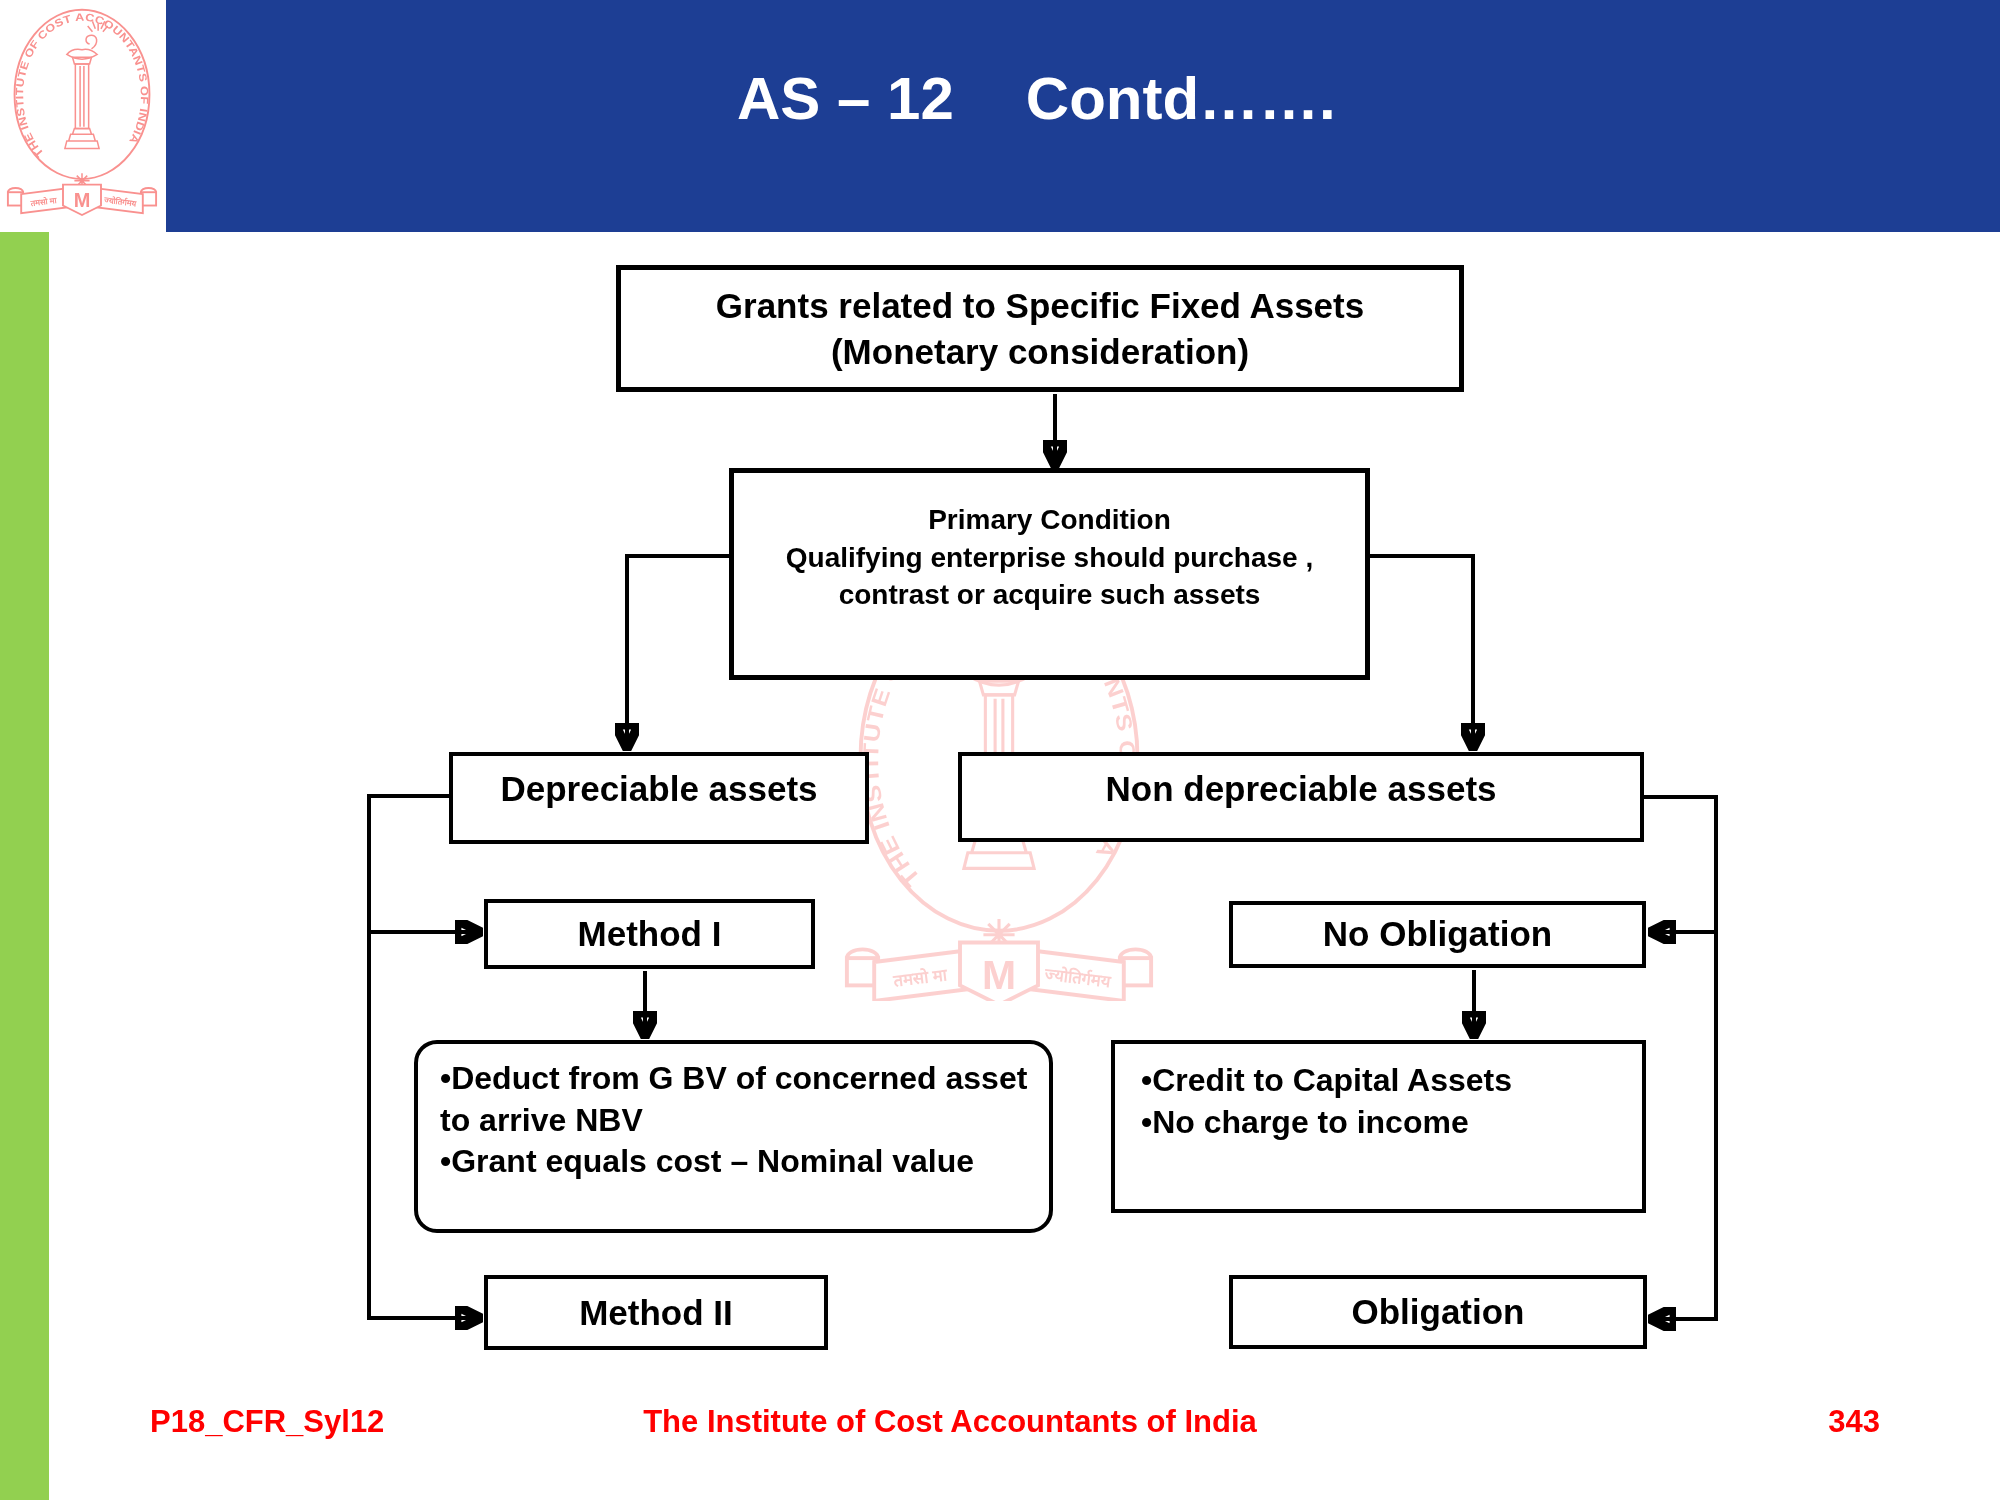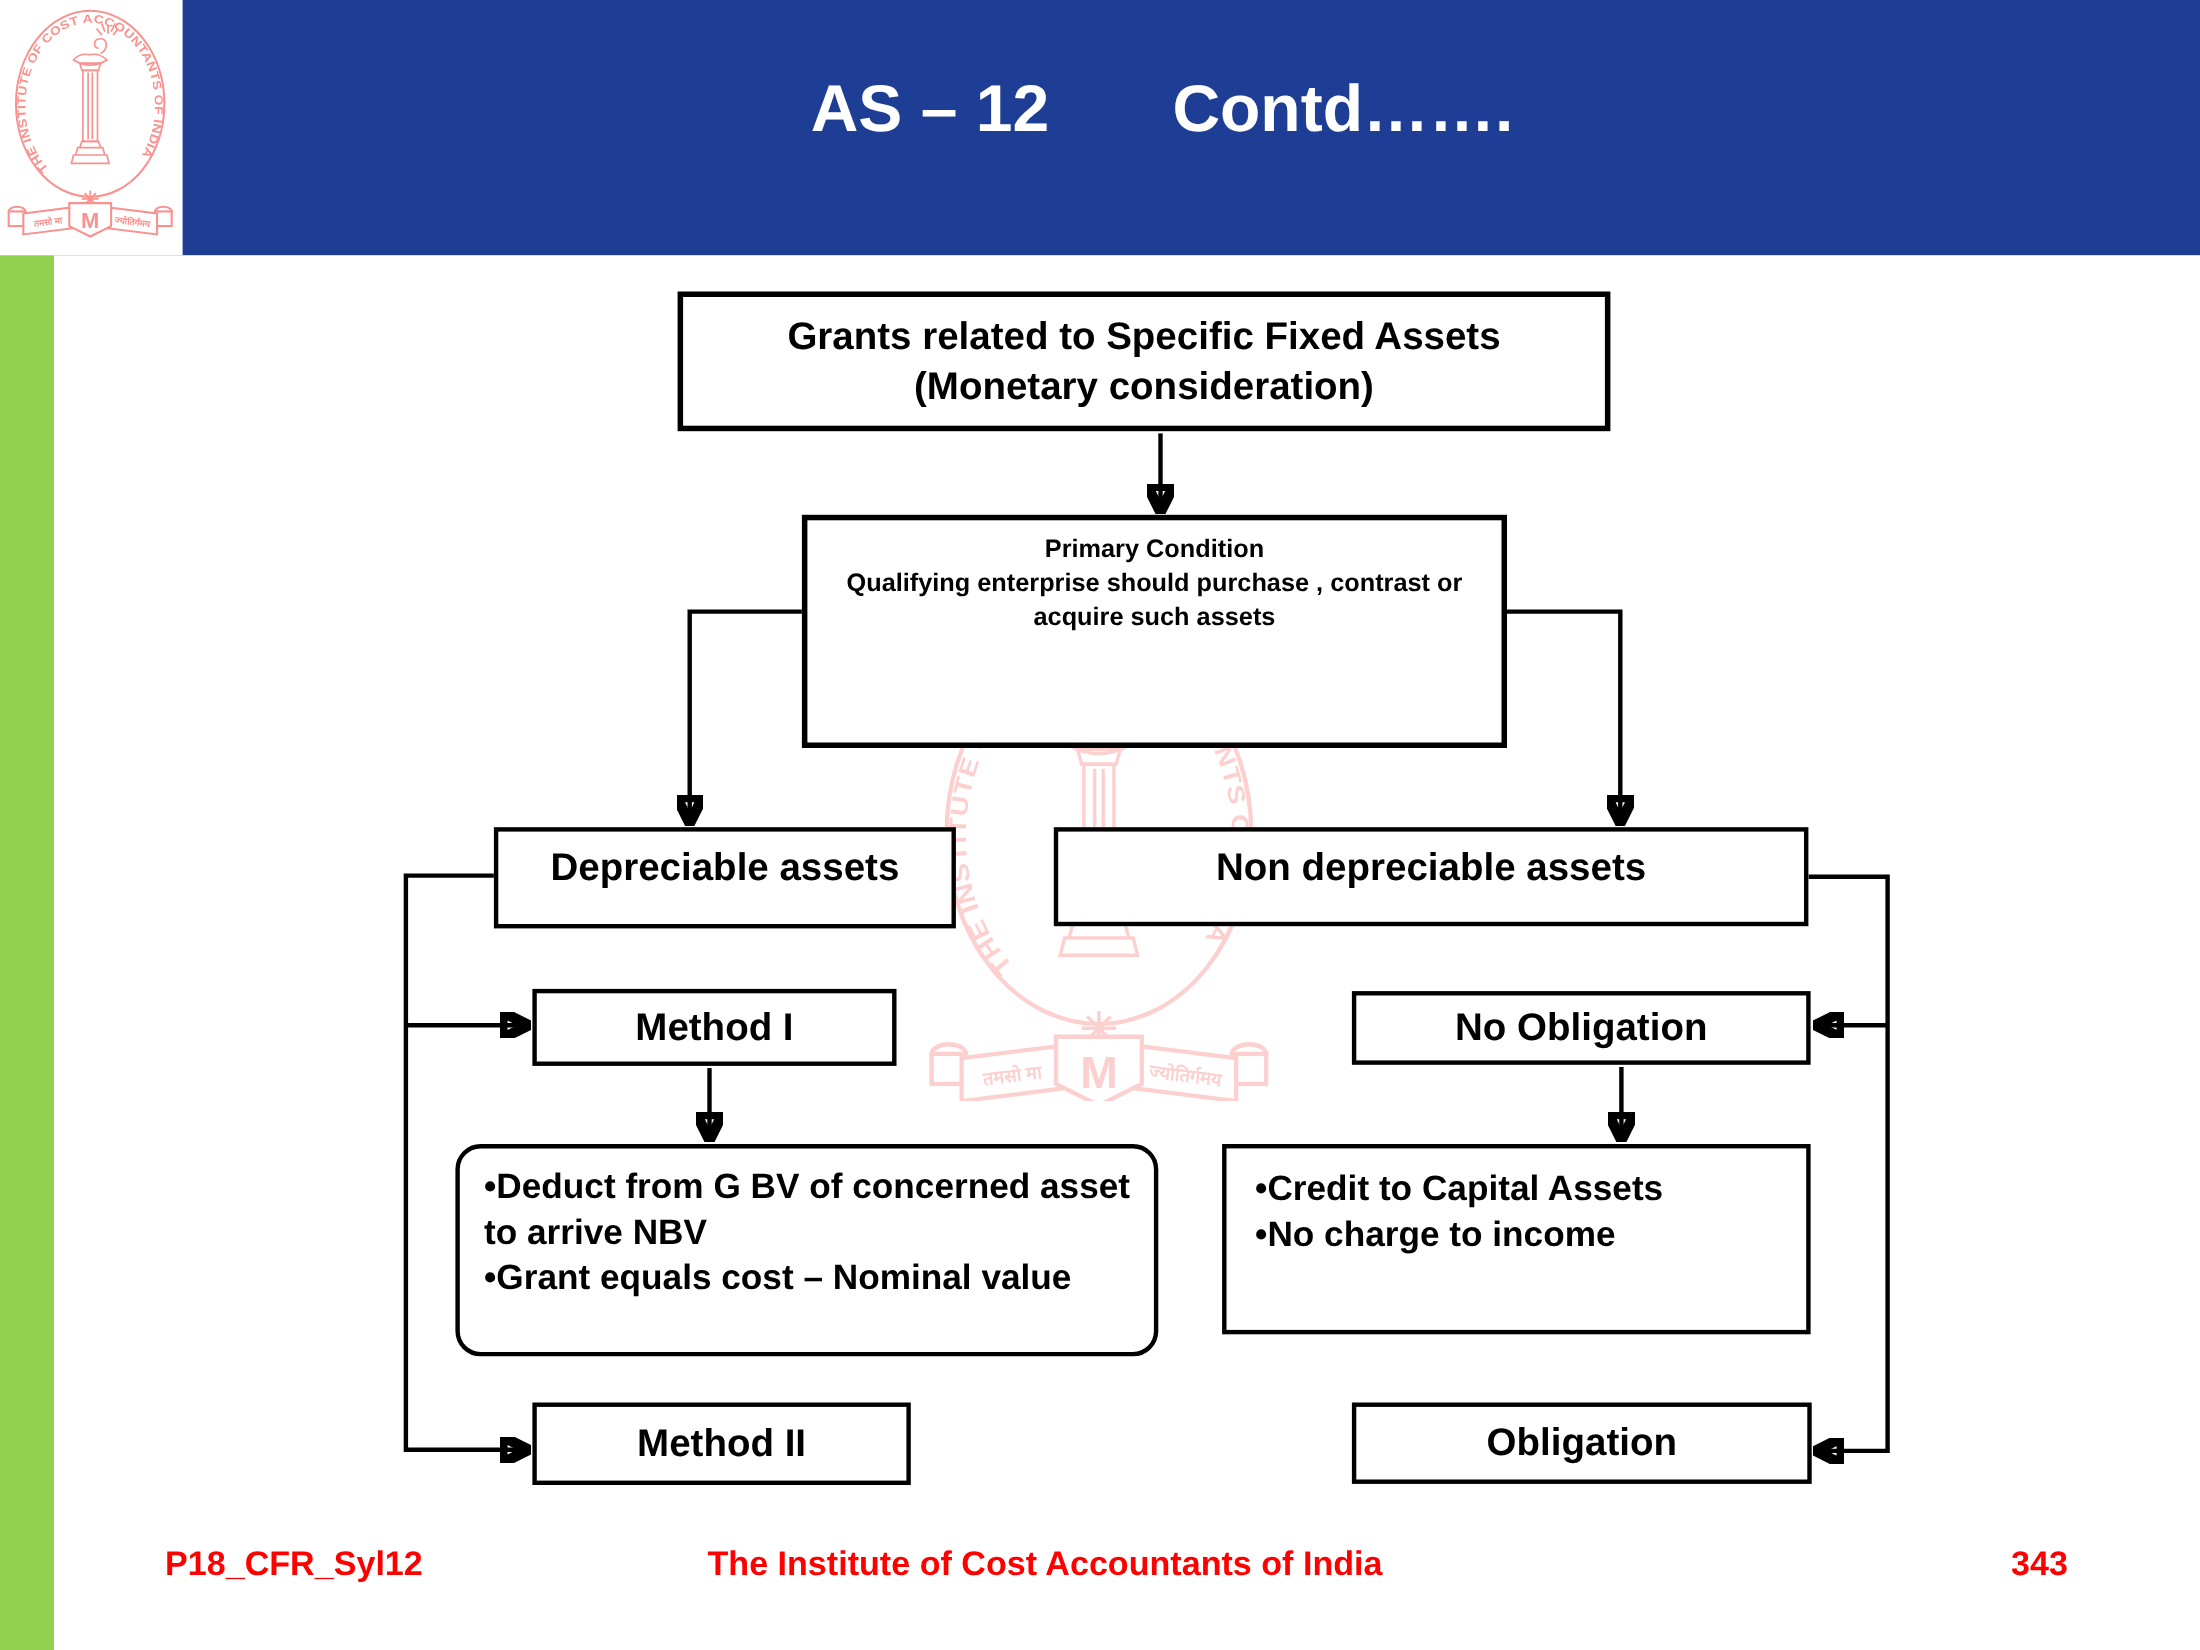--- a/index.html
+++ b/index.html
@@ -5,38 +5,38 @@
   html,body{margin:0;padding:0;background:#e8e8e8;}
   .slide{
     position:relative;width:2000px;height:1500px;background:#ffffff;
     font-family:"Liberation Sans","DejaVu Sans",sans-serif;overflow:hidden;
   }
   
   .header-bar{position:absolute;left:0;top:0;width:2000px;height:232px;background:#1D3E94;z-index:4;}
   .logo-box{position:absolute;left:0;top:0;width:166px;height:232px;background:#ffffff;z-index:5;}
   .logo-box svg{position:absolute;left:6px;top:4px;}
   .slide-title{
-    position:absolute;left:737px;top:64px;display:flex;gap:112px;
+    position:absolute;left:737px;top:64px;display:flex;gap:72px;
     color:#ffffff;font-size:60px;font-weight:bold;z-index:5;white-space:nowrap;
   }
   
   .green-stripe{position:absolute;left:0;top:232px;width:49px;height:1268px;background:#92D050;z-index:4;}
   
   .watermark{position:absolute;left:843px;top:572px;opacity:0.42;z-index:1;}
   
   .connectors{position:absolute;left:0;top:0;width:2000px;height:1500px;z-index:2;}
   .connectors path,.connectors line{stroke:#000;stroke-width:4;fill:none;}
   
   .box{
     position:absolute;background:#ffffff;border:4px solid #000;box-sizing:border-box;
     color:#000;font-weight:bold;z-index:3;
   }
   .box.center{text-align:center;}
   .grants-box{left:616px;top:265px;width:848px;height:127px;border-width:5px;font-size:35px;line-height:1.3;padding-top:13px;}
-  .primary-box{left:729px;top:468px;width:641px;height:212px;border-width:5px;font-size:23px;line-height:1.34;padding:10px 12px 0;}
+  .primary-box{left:729px;top:468px;width:641px;height:212px;border-width:5px;font-size:28px;line-height:1.34;padding:28px 12px 0;}
   .depreciable-box{left:449px;top:752px;width:420px;height:92px;font-size:35px;padding-top:13px;}
   .nondepreciable-box{left:958px;top:752px;width:686px;height:90px;font-size:35px;padding-top:13px;}
   .method1-box{left:484px;top:899px;width:331px;height:70px;font-size:35px;padding-top:11px;}
   .m1details-box{left:414px;top:1040px;width:639px;height:193px;font-size:32px;line-height:1.3;padding:14px 18px 0 22px;text-align:left;border-radius:23px;}
   .method2-box{left:484px;top:1275px;width:344px;height:75px;font-size:35px;padding-top:14px;}
   .noobligation-box{left:1229px;top:901px;width:417px;height:67px;font-size:35px;padding-top:9px;}
   .nodetails-box{left:1111px;top:1040px;width:535px;height:173px;font-size:32px;line-height:1.3;padding:16px 10px 0 26px;text-align:left;}
   .obligation-box{left:1229px;top:1275px;width:418px;height:74px;font-size:35px;padding-top:13px;}
   .bullet-item + .bullet-item{}
   

